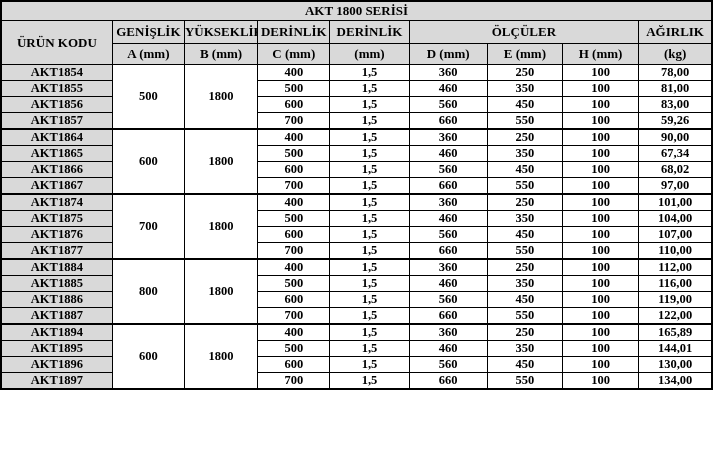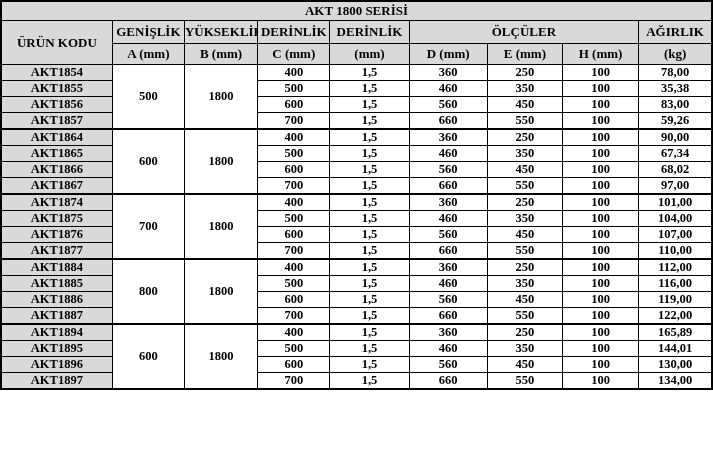--- a/index.html
+++ b/index.html
@@ -108,21 +108,21 @@
         <td>100</td>
         <td>78,00</td>
       </tr>
       <tr>
         <td class="code-cell">AKT1855</td>
         <td>500</td>
         <td>1,5</td>
         <td>460</td>
         <td>350</td>
         <td>100</td>
-        <td>35,38</td>
+        <td>81,00</td>
       </tr>
       <tr>
         <td class="code-cell">AKT1856</td>
         <td>600</td>
         <td>1,5</td>
         <td>560</td>
         <td>450</td>
         <td>100</td>
         <td>83,00</td>
       </tr>

